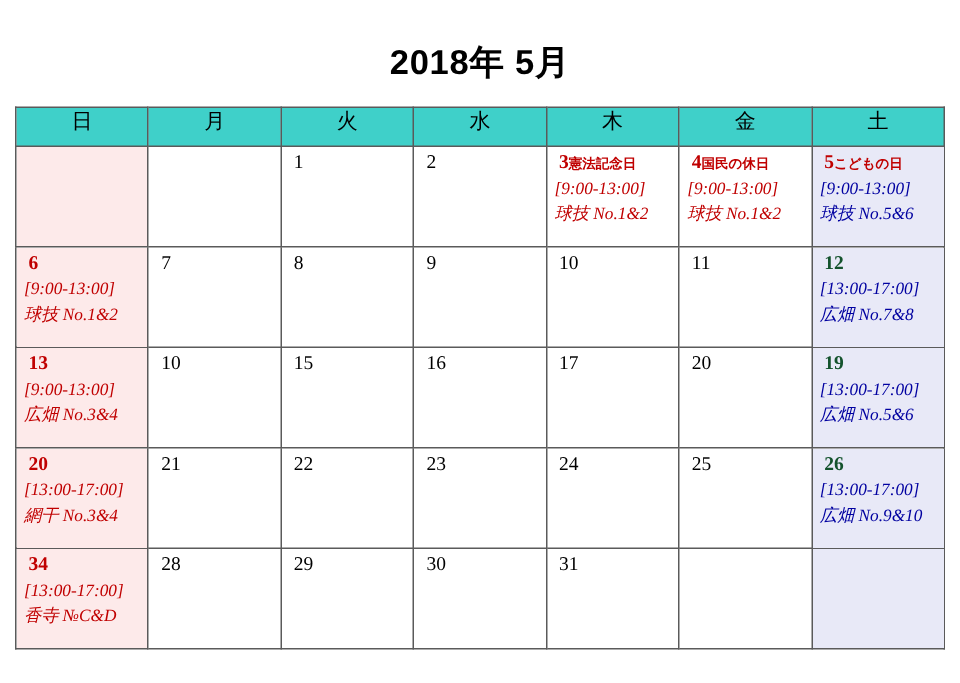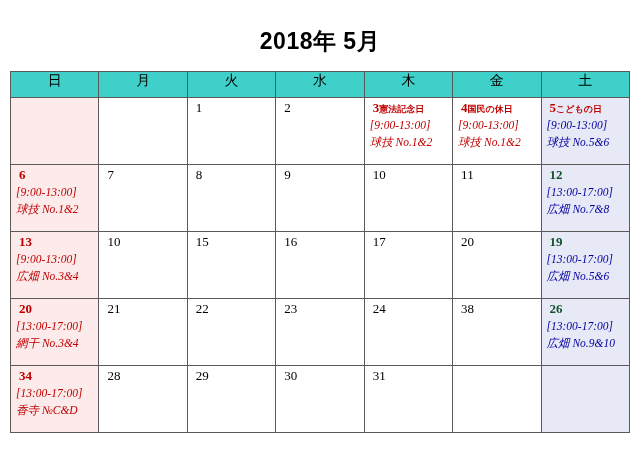--- a/index.html
+++ b/index.html
@@ -218,21 +218,21 @@
           <td class="cell">
             <div class="firstline"><span class="daynum black">22</span></div>
           </td>
           <td class="cell">
             <div class="firstline"><span class="daynum black">23</span></div>
           </td>
           <td class="cell">
             <div class="firstline"><span class="daynum black">24</span></div>
           </td>
           <td class="cell">
-            <div class="firstline"><span class="daynum black">38</span></div>
+            <div class="firstline"><span class="daynum black">25</span></div>
           </td>
           <td class="cell sat-c">
             <div class="firstline"><span class="daynum blue">26</span></div>
             <div class="lines blue">
               <div>[13:00-17:00]</div>
               <div>広畑 No.9&amp;10</div>
             </div>
           </td>
         </tr>
         <tr>

